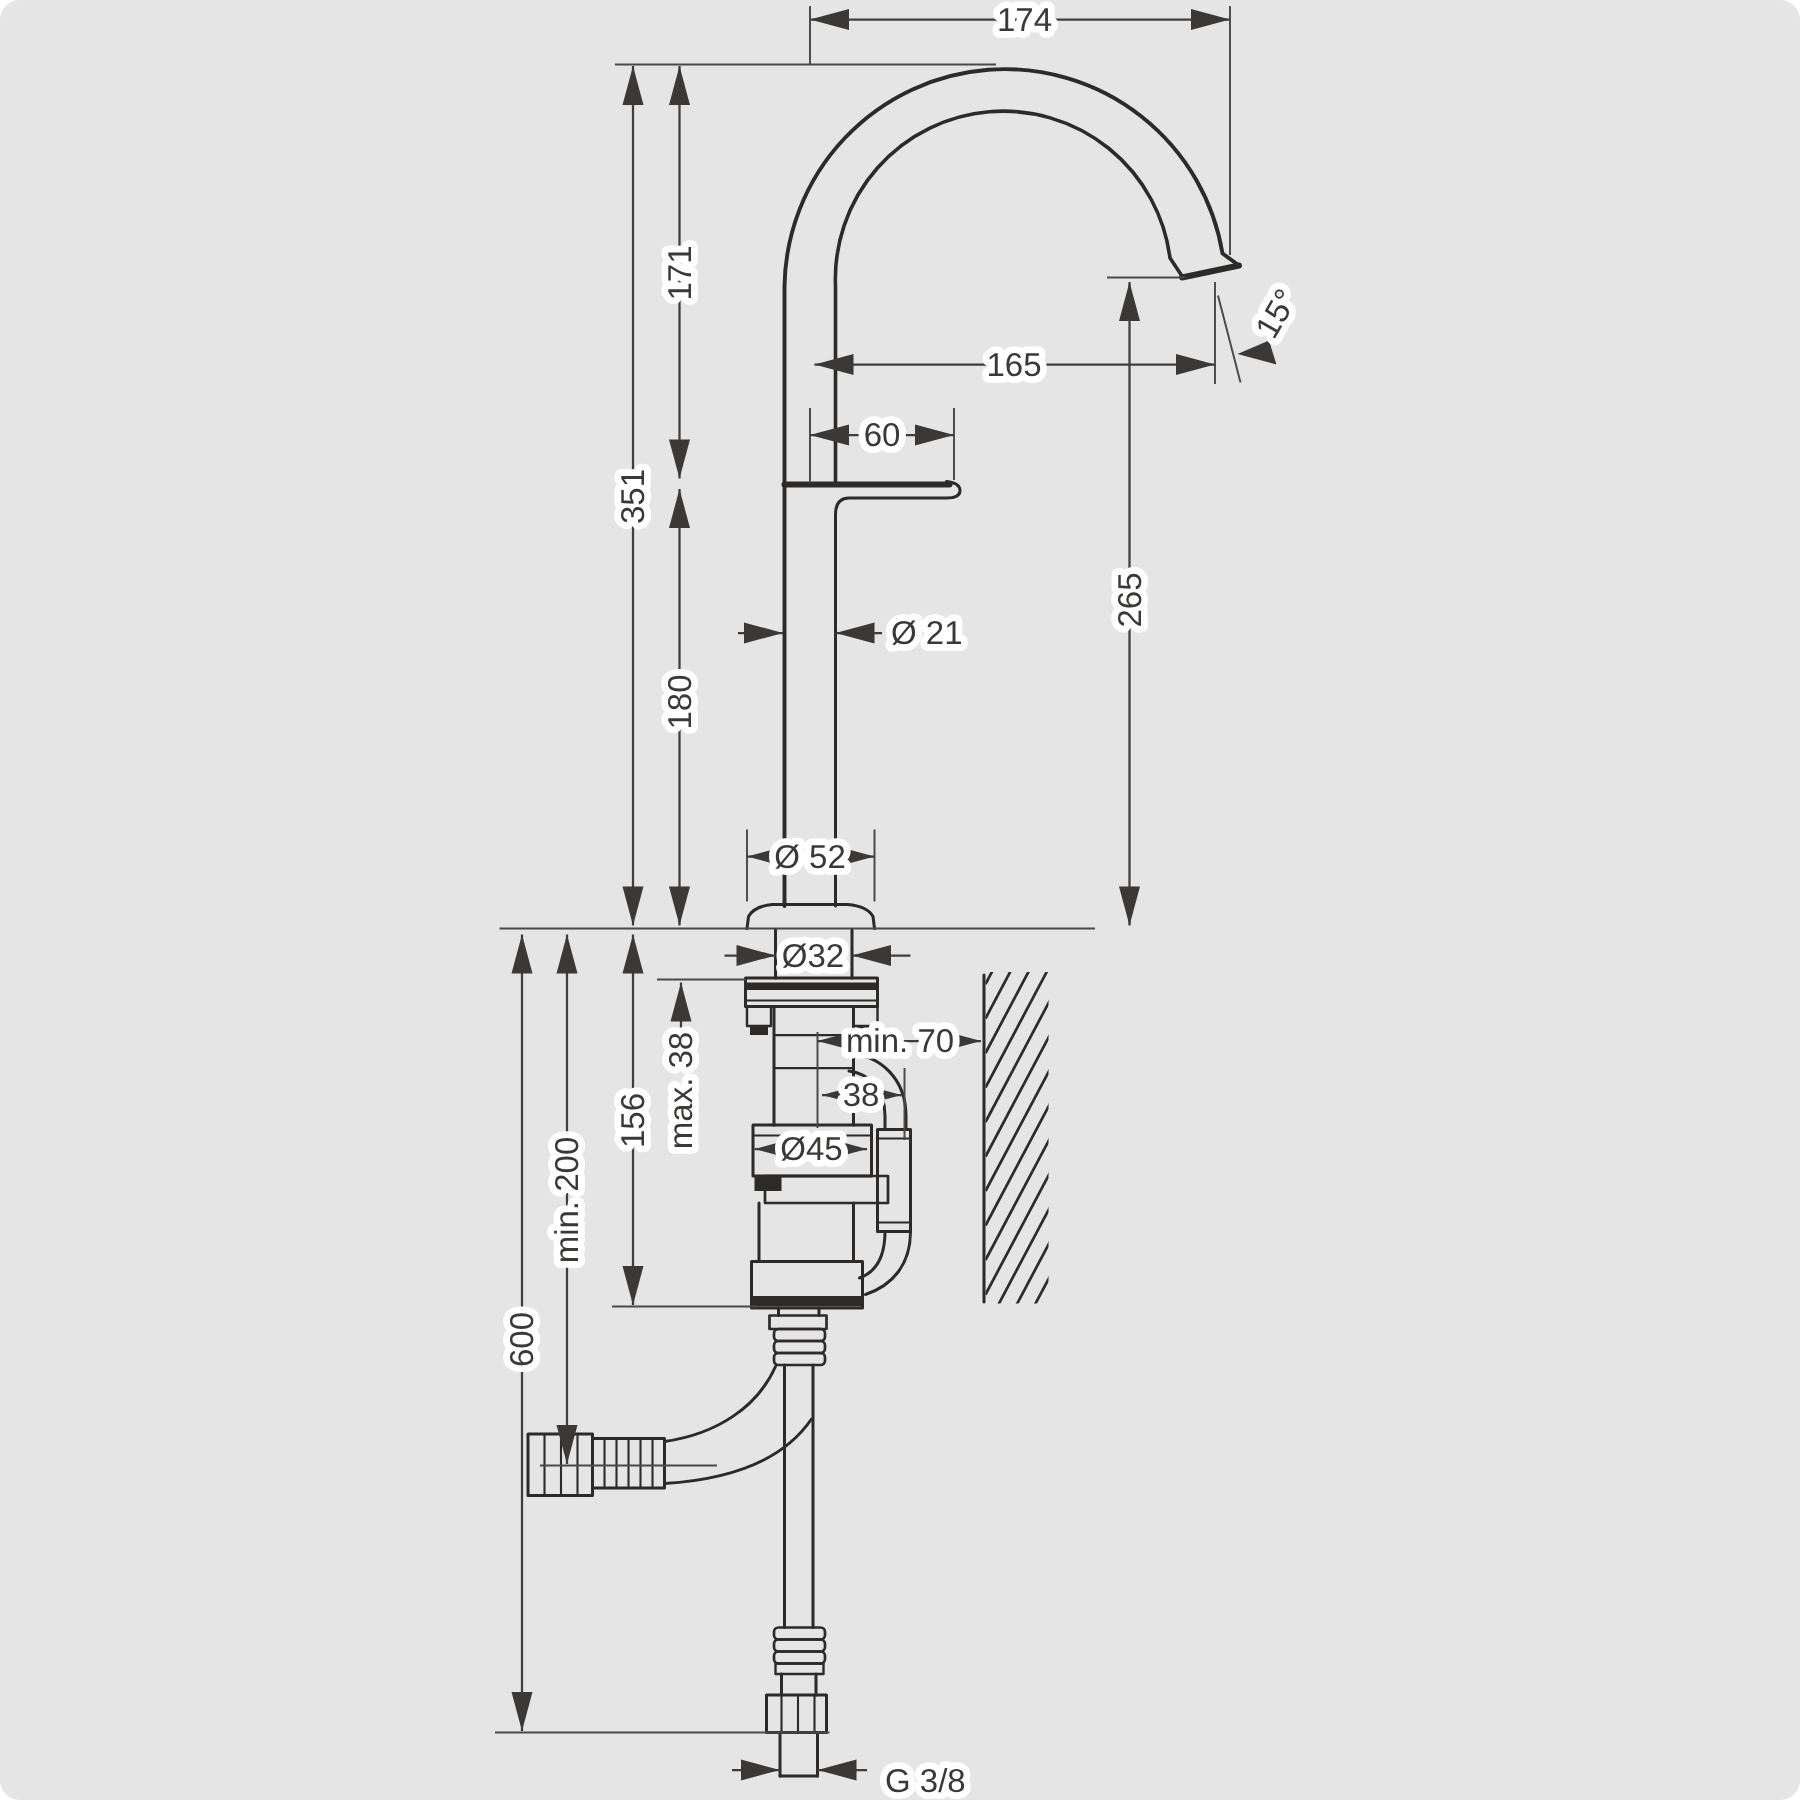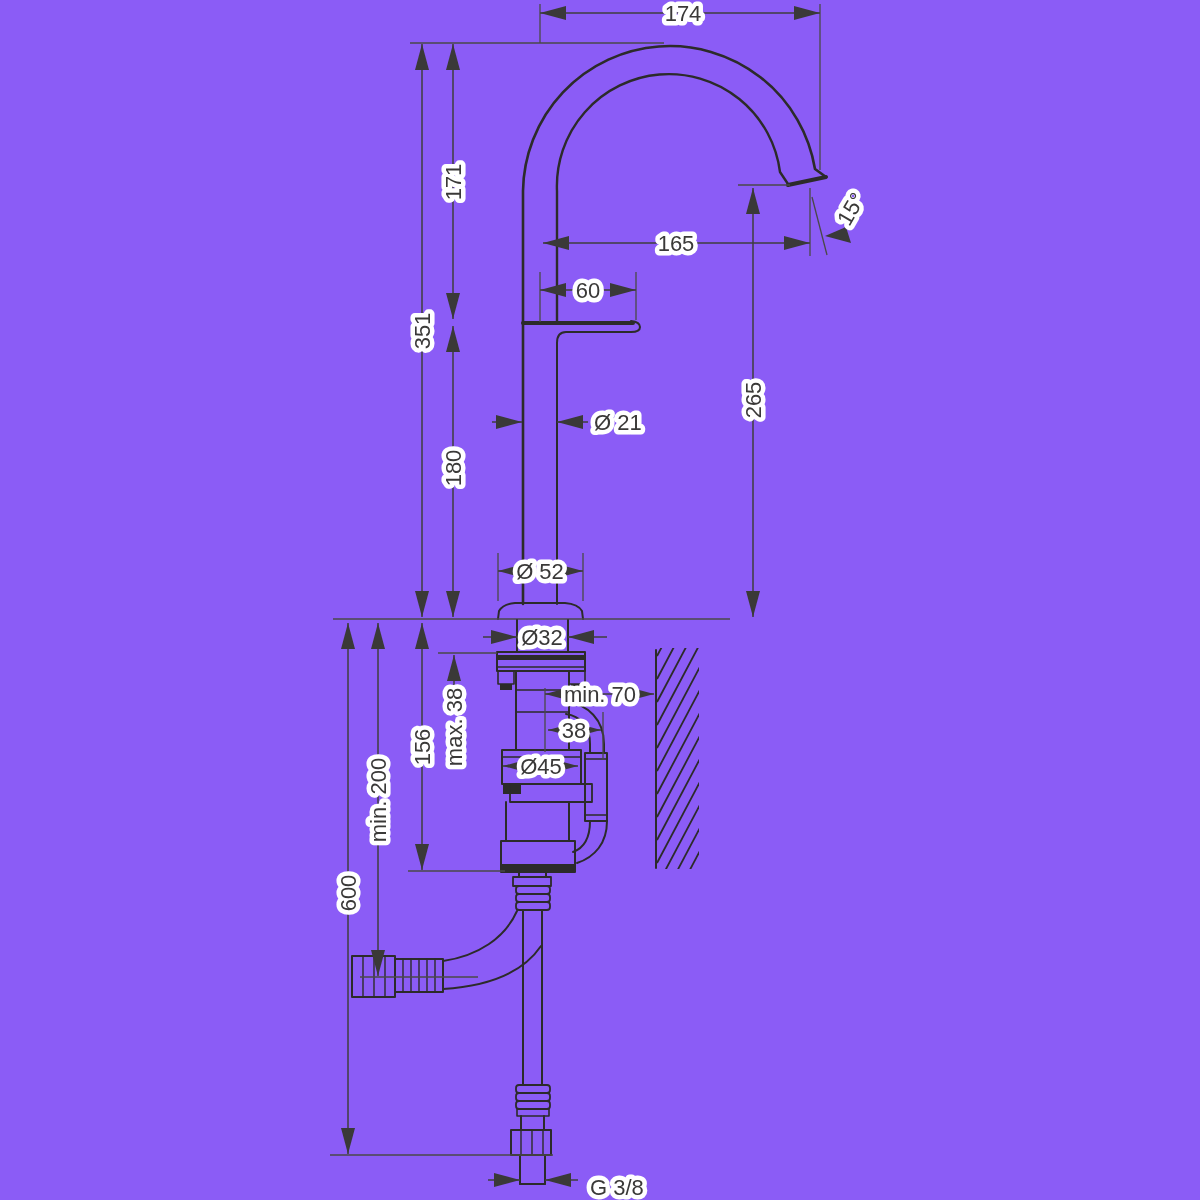--- a/index.html
+++ b/index.html
@@ -1,16 +1,16 @@
 <!DOCTYPE html>
 <html><head>
 <meta charset="utf-8">
 <style>
   html,body{margin:0;padding:0;background:#ffffff;}
-  .page{width:1200px;height:1200px;position:relative;background:#8b5cf6;overflow:hidden;}
+  .page{width:1200px;height:1200px;position:relative;background:#e5e5e5;overflow:hidden;border-radius:13px;}
   svg{display:block;}
   .obj{stroke:#2c2b2a;stroke-width:2;fill:none;stroke-linecap:round;stroke-linejoin:round;}
   .obj-thick{stroke:#2c2b2a;stroke-width:4;fill:none;stroke-linecap:round;}
   .obj-fill{fill:#2c2b2a;stroke:none;}
   .dim{stroke:#3f3e3d;stroke-width:1.5;fill:none;}
   .ext{stroke:#4a4948;stroke-width:1.3;fill:none;}
   .ah{fill:#3a3938;stroke:none;}
   .lbl{font-family:"Liberation Sans","DejaVu Sans",sans-serif;font-size:22px;fill:#3a3938;
        paint-order:stroke;stroke:#ffffff;stroke-width:9px;stroke-linejoin:round;}
   .hatch{stroke:#2c2b2a;stroke-width:1.8;}

